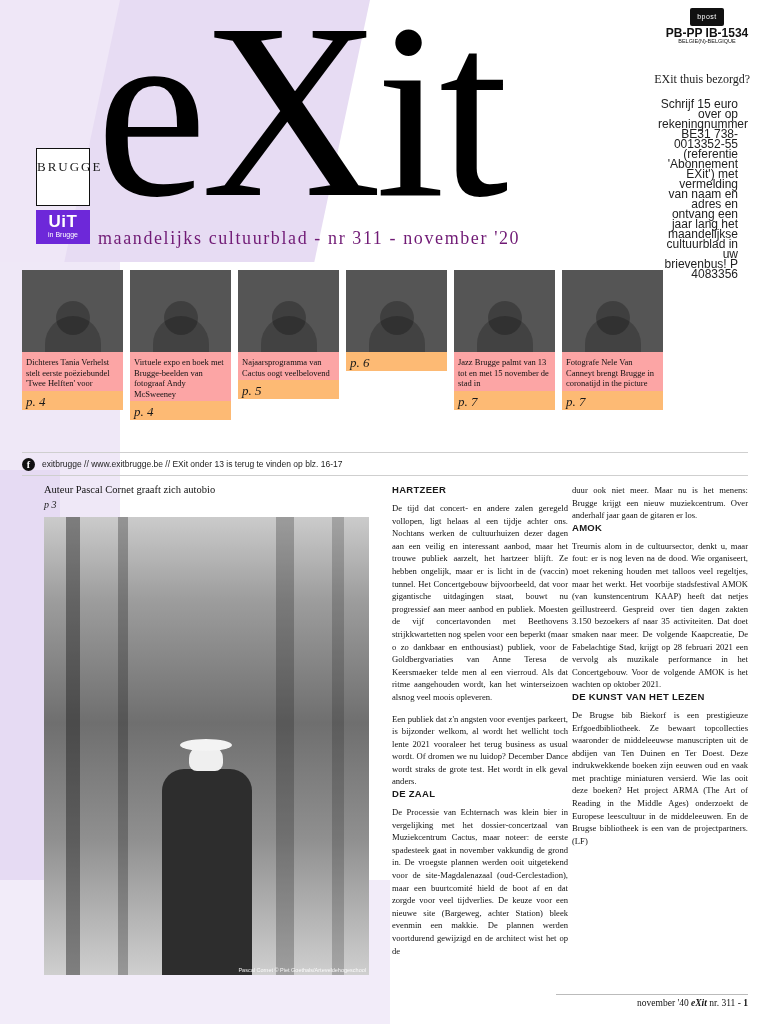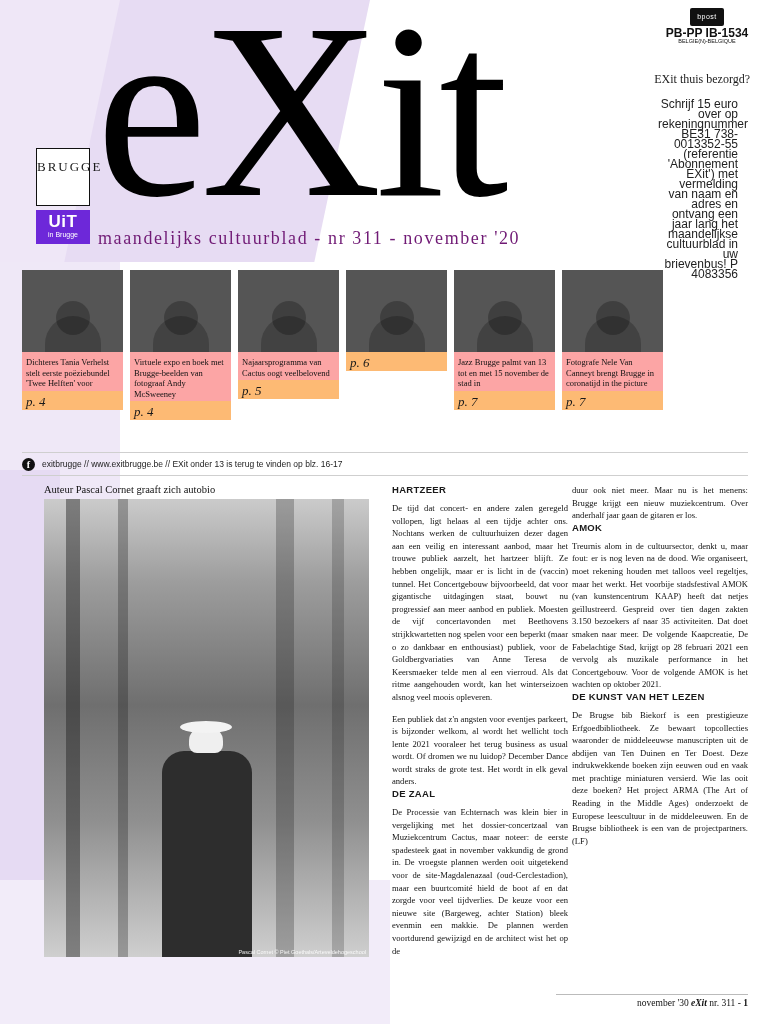--- a/index.html
+++ b/index.html
@@ -263,20 +263,21 @@
 
 <div class="socialbar">
   <span class="fb-icon">f</span>
   <span>exitbrugge // www.exitbrugge.be // EXit onder 13 is terug te vinden op blz. 16-17</span>
 </div>
 
 <div class="body-wrap">
 
   <div class="photo-col">
     <div class="photo-cap">Auteur Pascal Cornet graaft zich autobio</div>
+    <div class="photo-pg">p 3</div>
     <div class="big-photo">
       <div class="bp-trunk" style="left:22px"></div>
       <div class="bp-trunk" style="left:74px; width:10px; opacity:.7"></div>
       <div class="bp-trunk" style="left:232px; width:18px; opacity:.6"></div>
       <div class="bp-trunk" style="left:288px; width:12px; opacity:.5"></div>
       <div class="bp-man-body"></div>
       <div class="bp-man-head"></div>
       <div class="bp-man-hat"></div>
       <div class="bp-credit">Pascal Cornet © Piet Goethals/Arteveldehogeschool</div>
     </div>
@@ -295,19 +296,19 @@
     <h4 class="spaced">AMOK</h4>
     <p>Treurnis alom in de cultuursector, denkt u, maar fout: er is nog leven na de dood. Wie organiseert, moet rekening houden met talloos veel regeltjes, maar het werkt. Het voorbije stadsfestival AMOK (van kunstencentrum KAAP) heeft dat netjes geïllustreerd. Gespreid over tien dagen zakten 3.150 bezoekers af naar 35 activiteiten. Dat doet smaken naar meer. De volgende Kaapcreatie, De Fabelachtige Stad, krijgt op 28 februari 2021 een vervolg als muzikale performance in het Concertgebouw. Voor de volgende AMOK is het wachten op oktober 2021.</p>
     <h4 class="spaced">DE KUNST VAN HET LEZEN</h4>
     <p>De Brugse bib Biekorf is een prestigieuze Erfgoedbibliotheek. Ze bewaart topcollecties waaronder de middeleeuwse manuscripten uit de abdijen van Ten Duinen en Ter Doest. Deze indrukwekkende boeken zijn eeuwen oud en vaak met prachtige miniaturen versierd. Wie las ooit deze boeken? Het project ARMA (The Art of Reading in the Middle Ages) onderzoekt de Europese leescultuur in de middeleeuwen. En de Brugse bibliotheek is een van de projectpartners. (LF)</p>
   </div>
 </div>
 
 <div class="footer">
   <div class="footer-rule"></div>
   <div class="footer-text">
-    <span>november '30</span>
+    <span>november '40</span>
     <span class="ex">eXit</span>
     <span>nr. 311</span>
     <span> - </span>
     <span class="num">1</span>
   </div>
 </div>
 
 </body></html>

